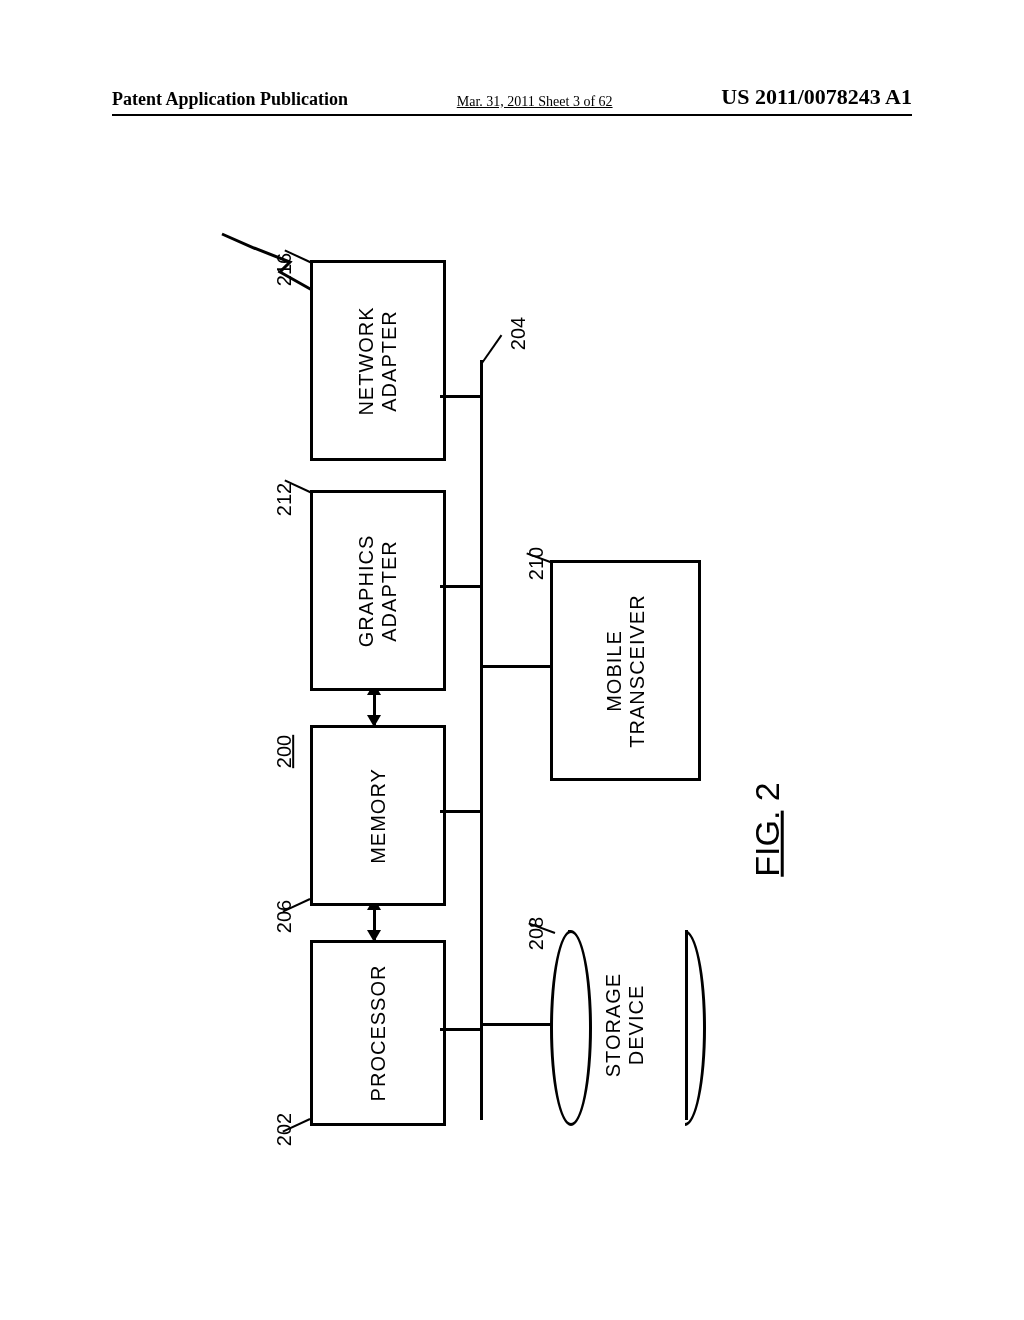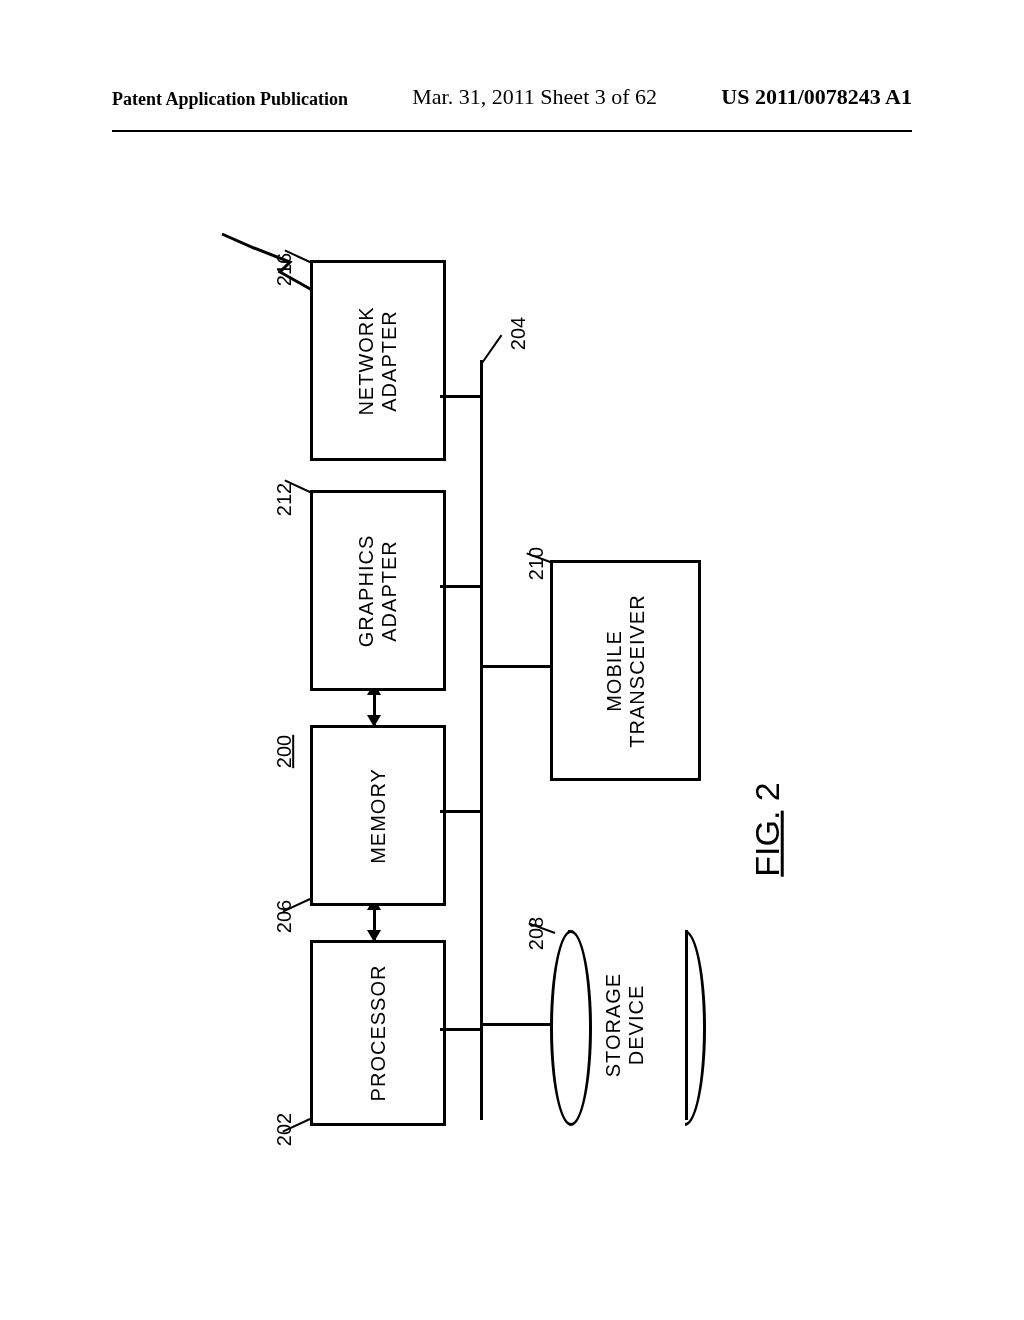--- a/index.html
+++ b/index.html
@@ -18,31 +18,32 @@
   }
   .header {
     position: absolute;
     top: 80px;
     left: 112px;
     right: 112px;
     height: 30px;
     border-bottom: 2px solid #000;
     display: flex;
     align-items: flex-end;
-    padding-bottom: 20px;
+    padding-bottom: 4px;
   }
   .header .left {
     font-weight: bold;
     font-size: 18px;
     flex: 0 0 auto;
   }
   .header .center {
     flex: 1 1 auto;
     text-align: center;
-    font-size: 22px;
+    font-size: 14px;
+    text-decoration: underline;
   }
   .header .right {
     flex: 0 0 auto;
     font-size: 22px;
     font-weight: bold;
   }
 
   
   .figure-area {
     position: absolute;

